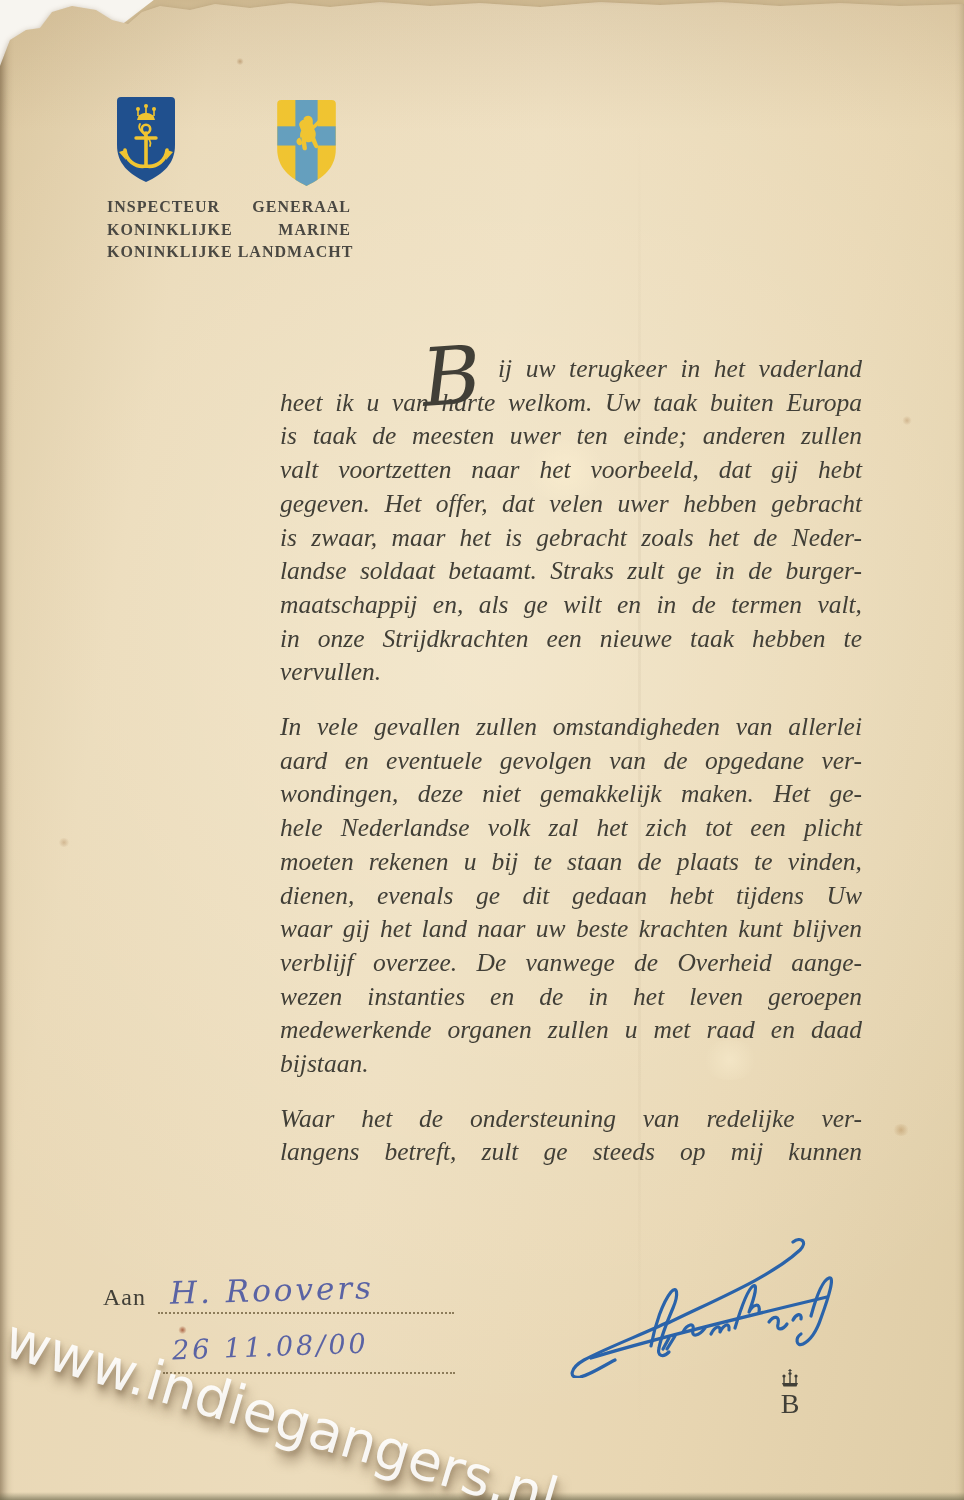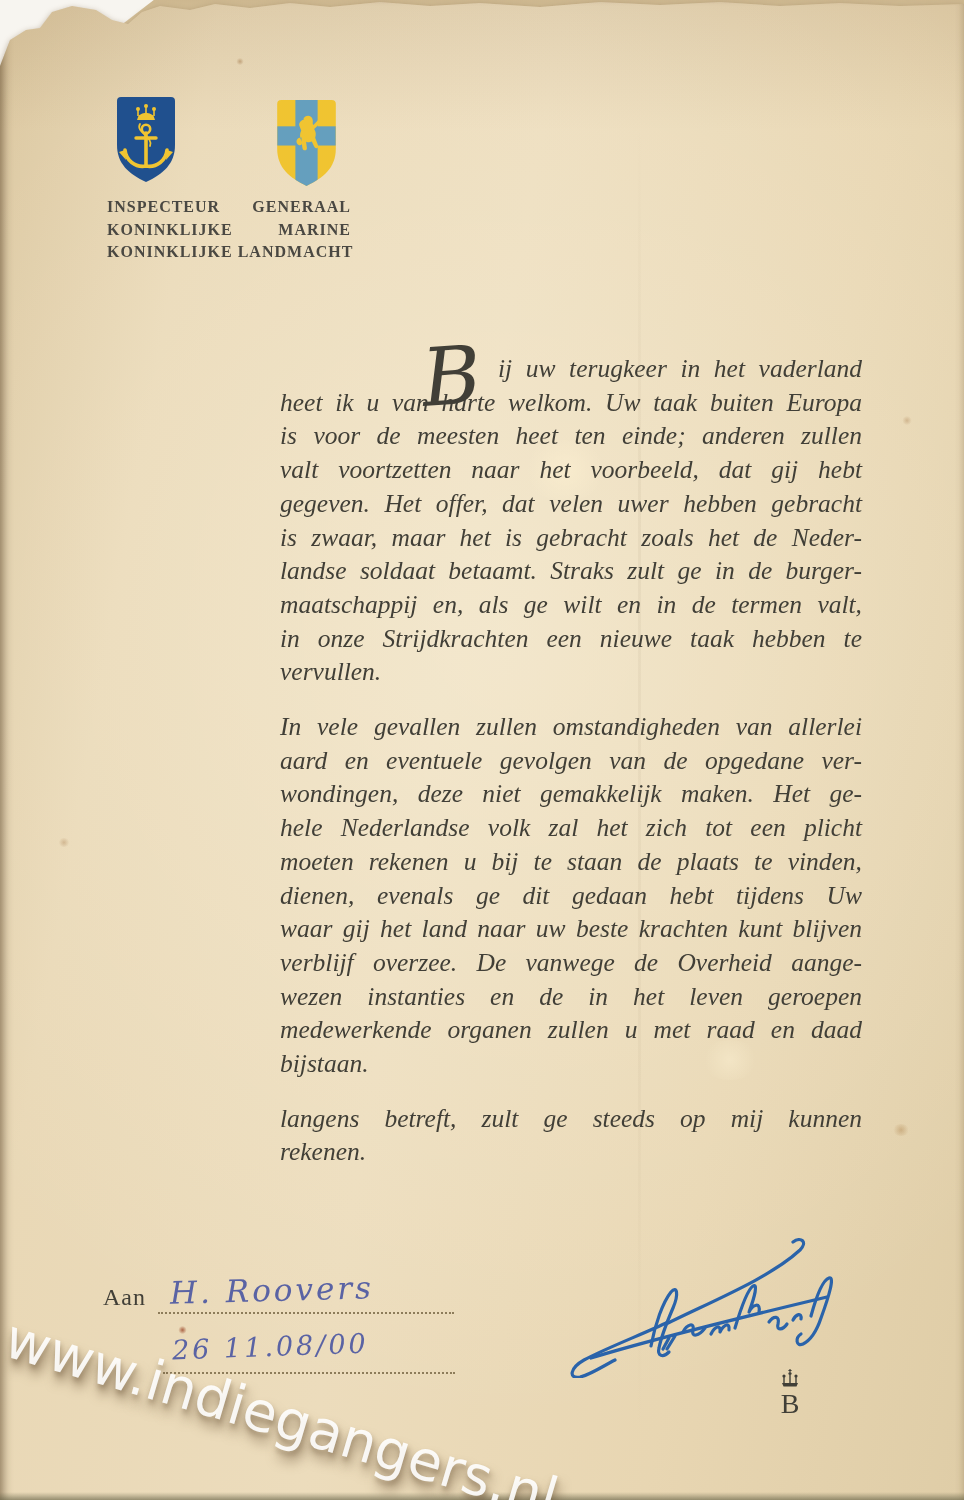--- a/index.html
+++ b/index.html
@@ -168,21 +168,21 @@
         <div class="lh-line">INSPECTEUR GENERAAL</div>
         <div class="lh-line">KONINKLIJKE MARINE</div>
         <div class="lh-line">KONINKLIJKE LANDMACHT</div>
       </div>
 
       <div class="body-text">
         <span class="dropcap">B</span>
         <div class="para">
           <div class="line first">ij uw terugkeer in het vaderland</div>
           <div class="line">heet ik u van harte welkom. Uw taak buiten Europa</div>
-          <div class="line">is voor de meesten heet ten einde; anderen zullen</div>
+          <div class="line">is taak de meesten uwer ten einde; anderen zullen</div>
           <div class="line">valt voortzetten naar het voorbeeld, dat gij hebt</div>
           <div class="line">gegeven. Het offer, dat velen uwer hebben gebracht</div>
           <div class="line">is zwaar, maar het is gebracht zoals het de Neder-</div>
           <div class="line">landse soldaat betaamt. Straks zult ge in de burger-</div>
           <div class="line">maatschappij en, als ge wilt en in de termen valt,</div>
           <div class="line">in onze Strijdkrachten een nieuwe taak hebben te</div>
           <div class="line end">vervullen.</div>
         </div>
         <div class="para">
           <div class="line">In vele gevallen zullen omstandigheden van allerlei</div>
@@ -191,22 +191,22 @@
           <div class="line">hele Nederlandse volk zal het zich tot een plicht</div>
           <div class="line">moeten rekenen u bij te staan de plaats te vinden,</div>
           <div class="line">dienen, evenals ge dit gedaan hebt tijdens Uw</div>
           <div class="line">waar gij het land naar uw beste krachten kunt blijven</div>
           <div class="line">verblijf overzee. De vanwege de Overheid aange-</div>
           <div class="line">wezen instanties en de in het leven geroepen</div>
           <div class="line">medewerkende organen zullen u met raad en daad</div>
           <div class="line end">bijstaan.</div>
         </div>
         <div class="para">
+          <div class="line">Waar het de ondersteuning van redelijke ver-</div>
           <div class="line">langens betreft, zult ge steeds op mij kunnen</div>
-          <div class="line end">rekenen.</div>
         </div>
       </div>
 
       <div class="aan-label">Aan</div>
       <div class="dotline l1"></div>
       <div class="dotline l2"></div>
       <div class="hand name">H. Roovers</div>
       <div class="hand number">26 11.08/00</div>
 
       <svg class="signature" viewBox="0 0 290 150" aria-label="Bernhard">

